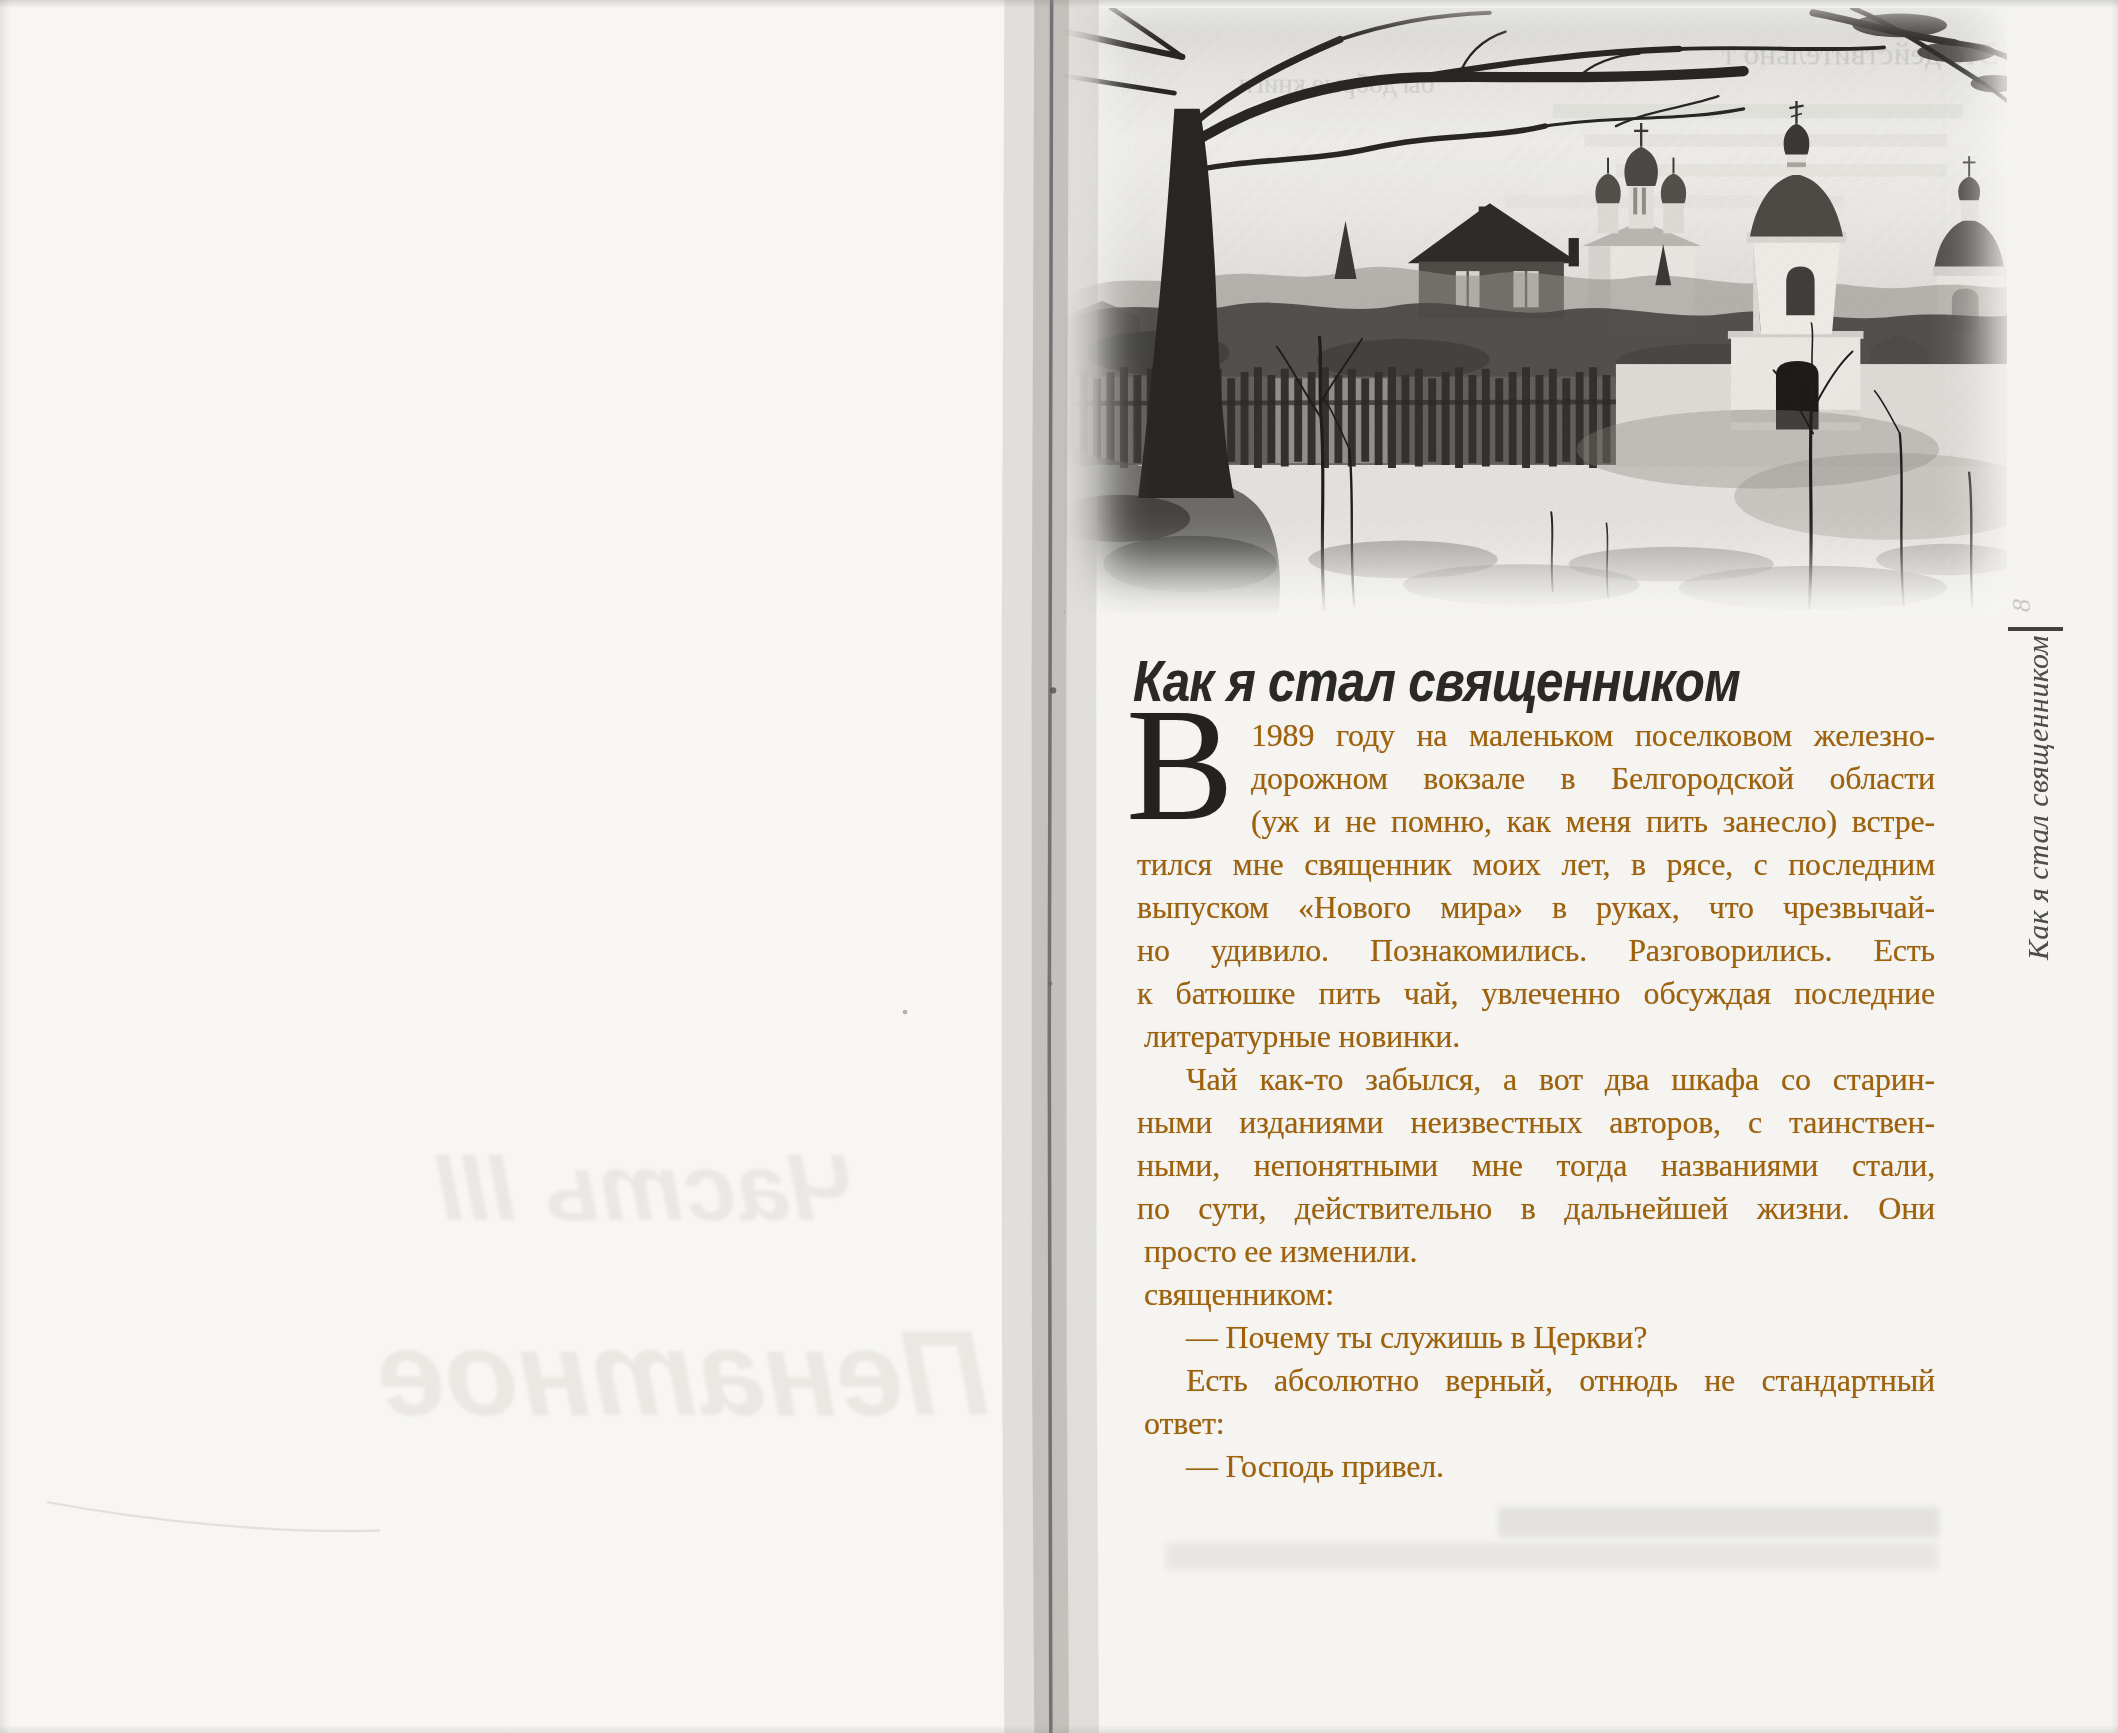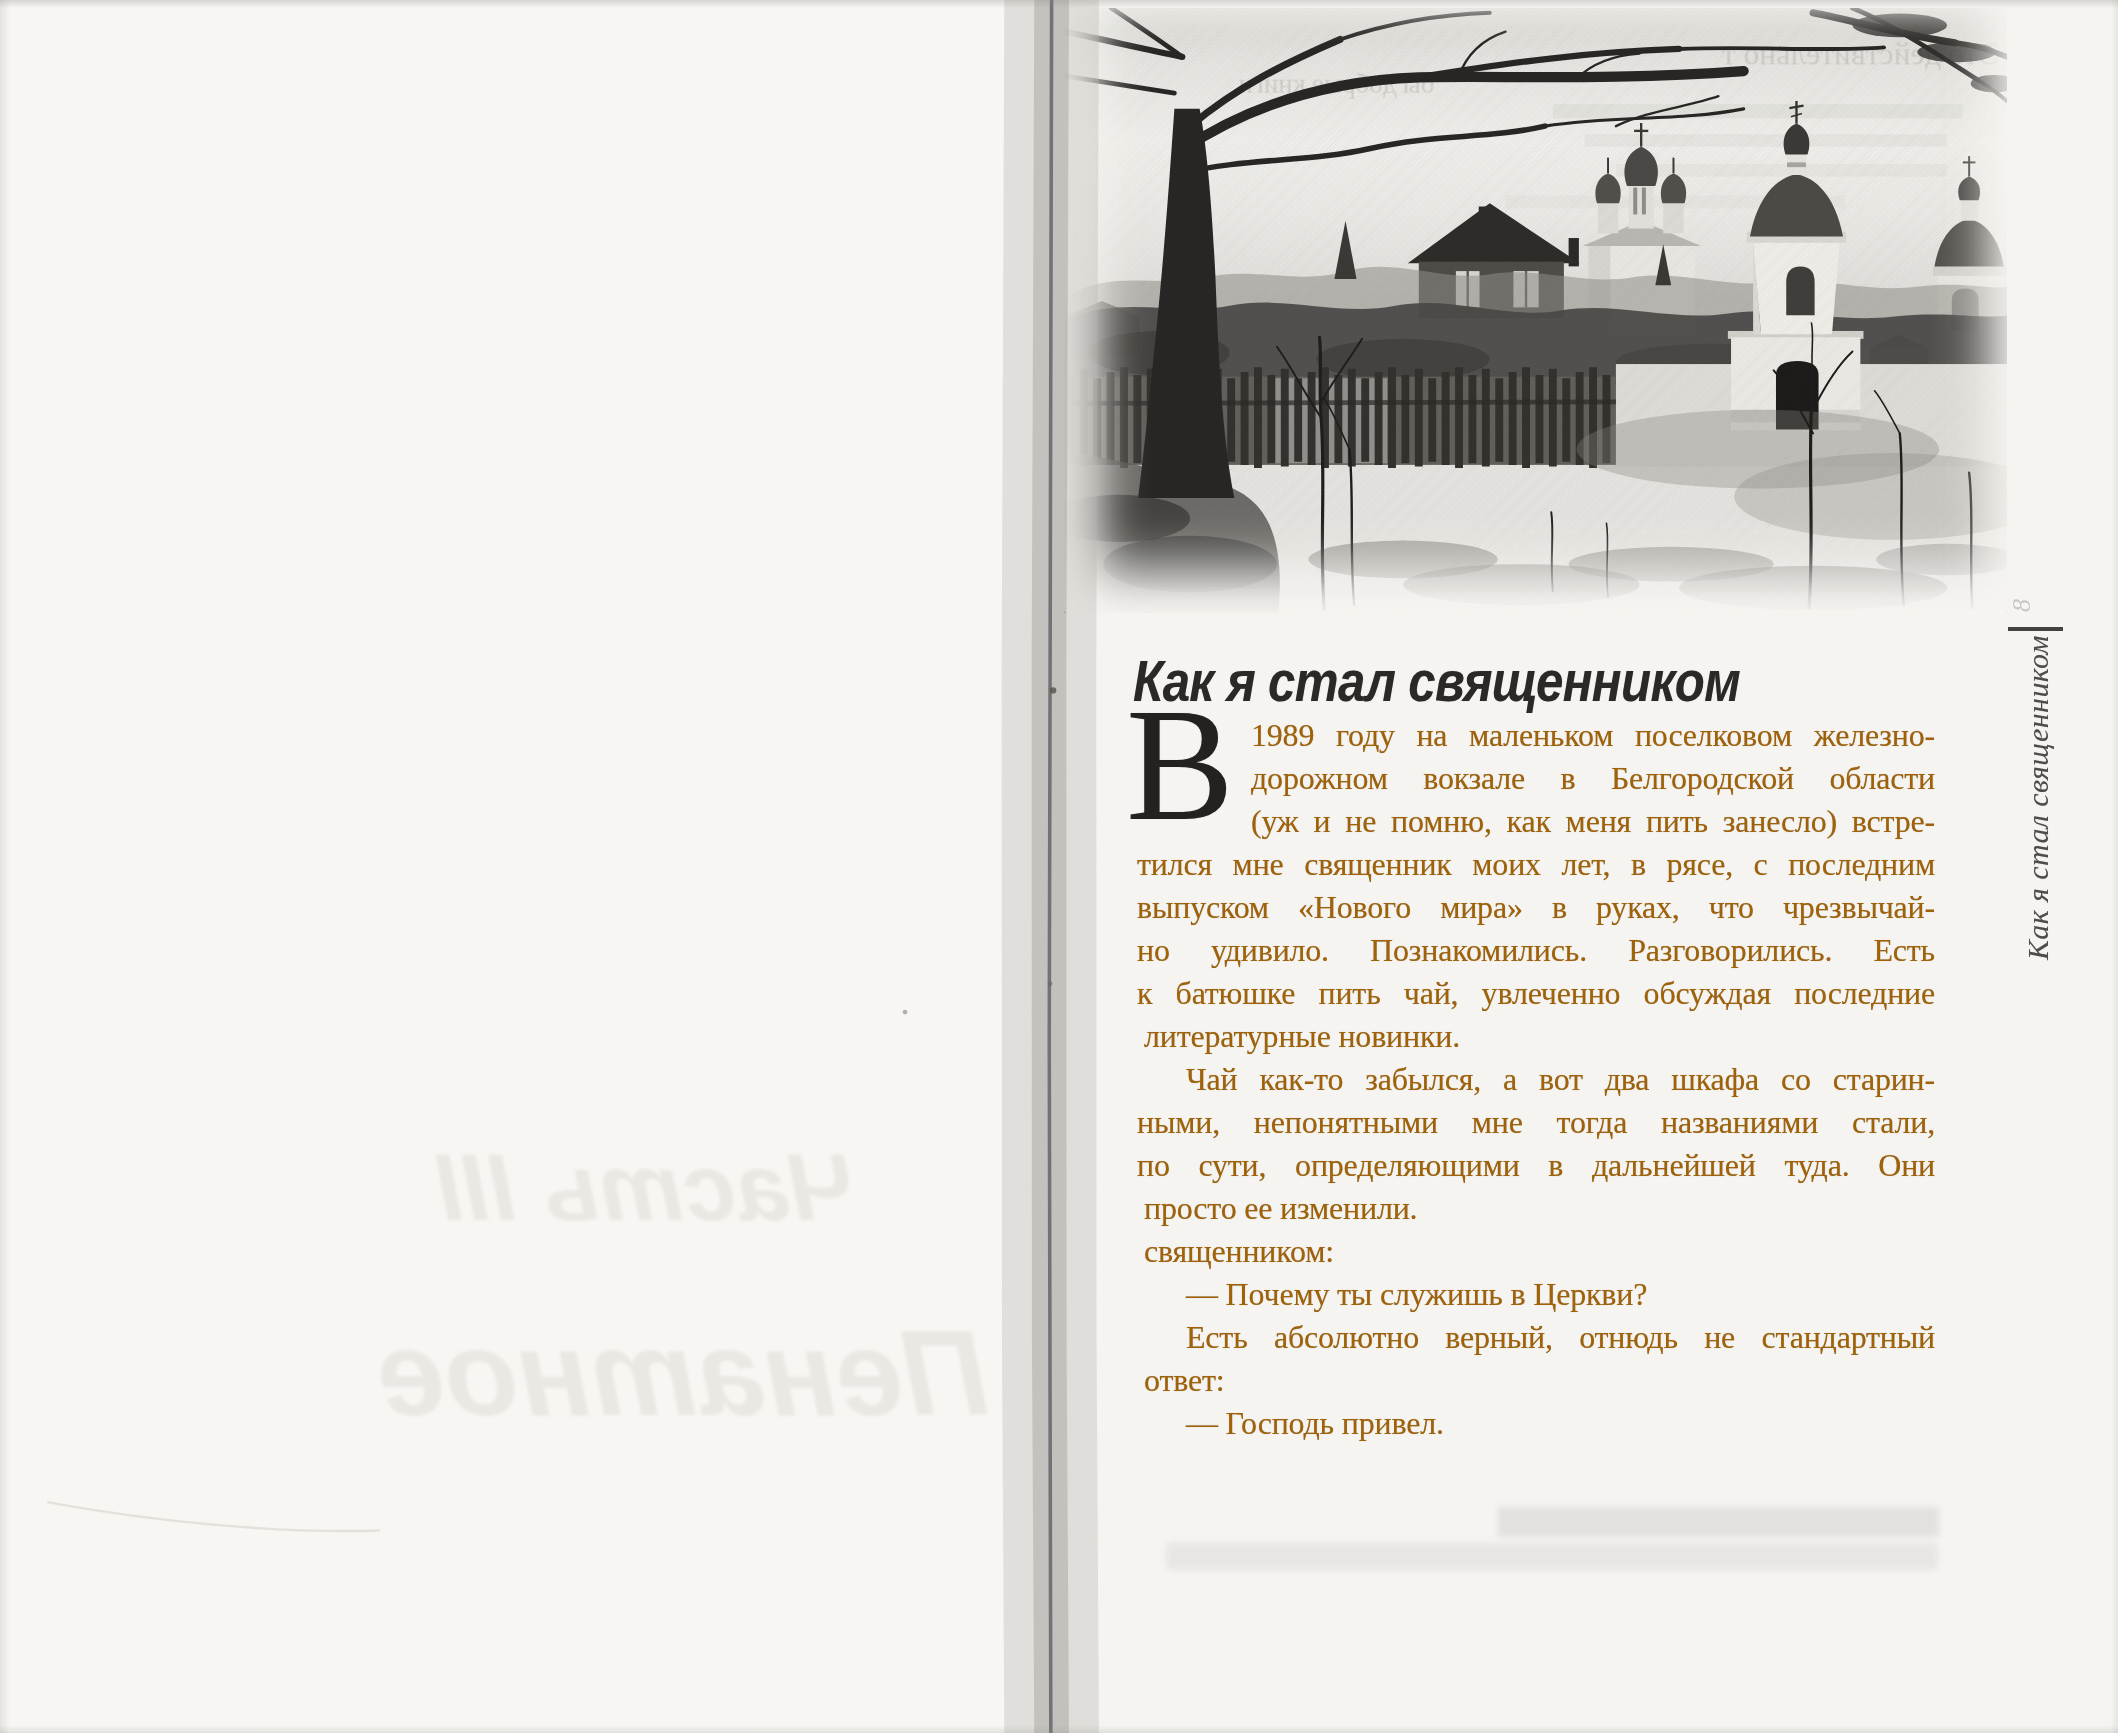--- a/index.html
+++ b/index.html
@@ -267,22 +267,23 @@
   <div class="body-block">
       <div class="bline wrap">1989 году на маленьком поселковом железно-</div>
       <div class="bline wrap">дорожном вокзале в Белгородской области</div>
       <div class="bline wrap">(уж и не помню, как меня пить занесло) встре-</div>
       <div class="bline full">тился мне священник моих лет, в рясе, с последним</div>
       <div class="bline full">выпуском «Нового мира» в руках, что чрезвычай-</div>
       <div class="bline full">но удивило. Познакомились. Разговорились. Есть</div>
       <div class="bline full">к батюшке пить чай, увлеченно обсуждая последние</div>
       <div class="bline end">литературные новинки.</div>
       <div class="bline indent">Чай как-то забылся, а вот два шкафа со старин-</div>
+      <div class="bline full">ными изданиями неизвестных авторов, с таинствен-</div>
       <div class="bline full">ными, непонятными мне тогда названиями стали,</div>
-      <div class="bline full">по сути, определяющими в дальнейшей туда. Они</div>
+      <div class="bline full">по сути, действительно в дальнейшей жизни. Они</div>
       <div class="bline end">просто ее изменили.</div>
       <div class="bline end">священником:</div>
       <div class="bline indent-end">— Почему ты служишь в Церкви?</div>
       <div class="bline indent">Есть абсолютно верный, отнюдь не стандартный</div>
       <div class="bline end">ответ:</div>
       <div class="bline indent-end">— Господь привел.</div>
     </div>
 
   <div class="ghost-bar" style="left:1498px;top:1507px;width:441px;height:30px;"></div>
   <div class="ghost-bar" style="left:1166px;top:1543px;width:772px;height:27px;opacity:.7;"></div>

